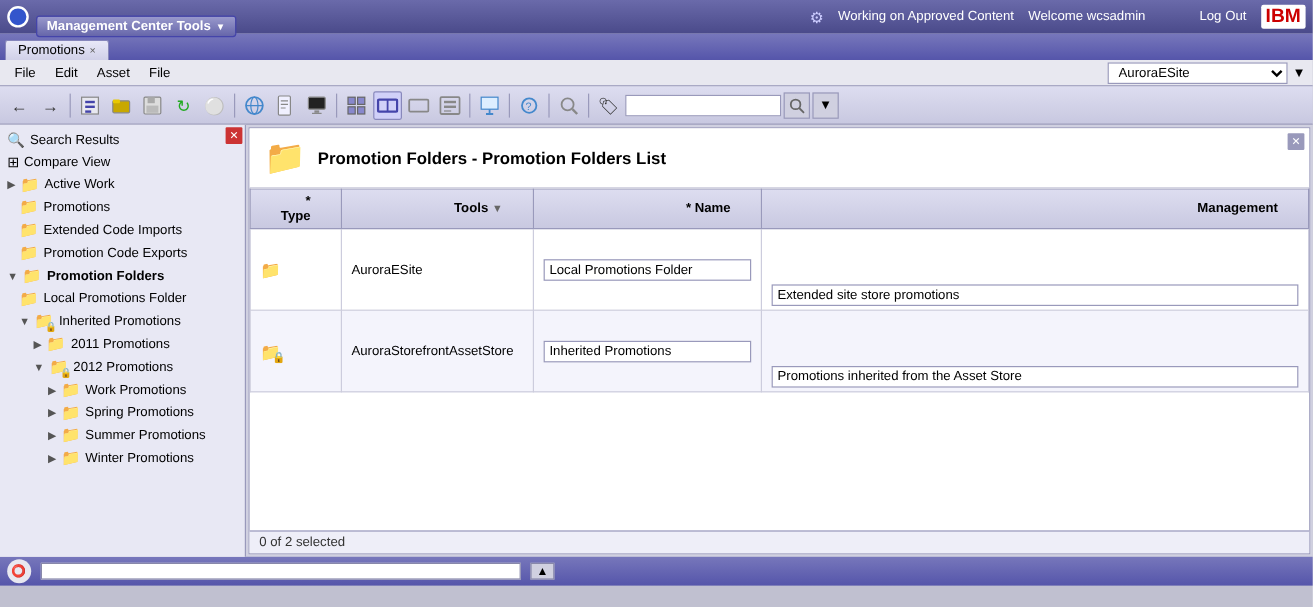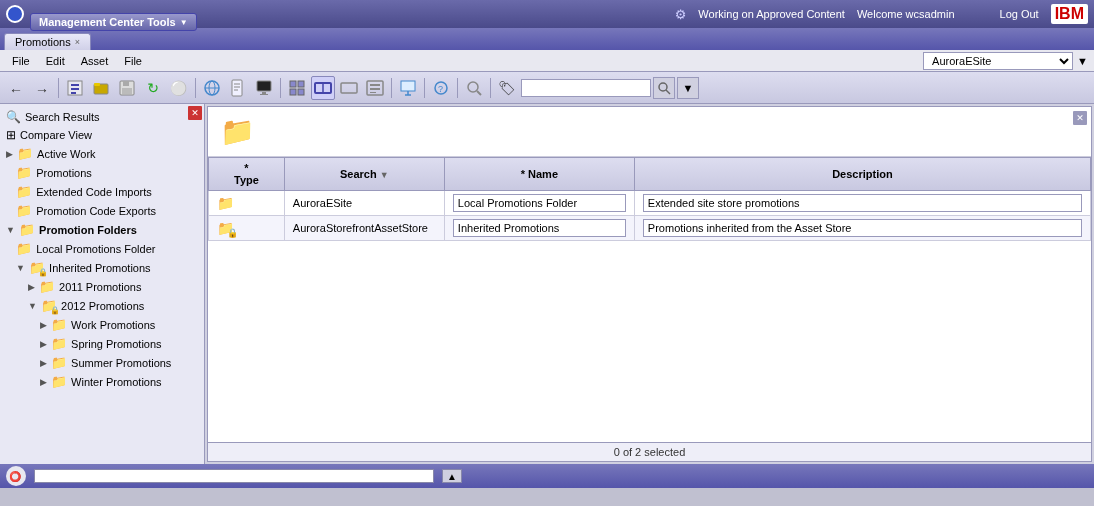--- a/index.html
+++ b/index.html
@@ -103,40 +103,40 @@
     .content-close {
       position: absolute; top: 4px; right: 4px; width: 14px; height: 14px;
       background: #9999bb; color: white; font-size: 9px; cursor: pointer;
       display: flex; align-items: center; justify-content: center; border-radius: 1px;
     }
 
     
     .data-table { width: 100%; border-collapse: collapse; font-size: 11px; }
     .data-table thead tr { background: linear-gradient(to bottom, #ddddf0, #c8c8e0); }
     .data-table th {
-      border: 1px solid #9999bb; padding: 4px 25px; text-align: center; font-weight: bold;
+      border: 1px solid #9999bb; padding: 4px 25px; text-align: right; font-weight: bold;
       cursor: pointer; user-select: none;
     }
     .data-table th .sort-arrow { font-size: 9px; color: #666; }
     .data-table td { border: 1px solid #ccccdd; padding: 3px 8px; }
     .data-table tbody tr:nth-child(even) { background: #f4f4fc; }
     .name-input {
       width: 100%; border: 1px solid #9999bb; padding: 2px 4px; font-size: 11px;
       background: white;
     }
     .desc-input {
       width: 100%; border: 1px solid #9999bb; padding: 2px 4px; font-size: 11px;
       background: white;
+      margin-top: 43px;
     }
 
     
     .status-bar {
       border-top: 1px solid #9999bb; padding: 3px 8px; font-size: 11px; color: #333;
       background: #eeeef8;
-      text-align: center;
     }
 
     
     .bottom-bar {
       background: linear-gradient(to bottom, #7777bb, #5555aa);
       height: 24px; display: flex; align-items: center; padding: 0 6px; gap: 4px;
     }
     .bottom-icon { width: 20px; height: 20px; background: #e8e8f0; border-radius: 50%; display: flex; align-items: center; justify-content: center; font-size: 10px; }
     .bottom-progress { flex: 1; height: 14px; background: white; border: 1px solid #8888aa; margin: 0 4px; max-width: 400px; }
     .bottom-expand { width: 20px; height: 14px; border: 1px solid #8888aa; background: #d0d0e0; display: flex; align-items: center; justify-content: center; cursor: pointer; font-size: 10px; }
@@ -371,39 +371,40 @@
     <div class="sidebar-item indent3">
       <span class="expand-arrow">▶</span>
       <span class="sidebar-folder">📁</span>
       <span>Winter Promotions</span>
     </div>
   </div>
 
   <div class="content-area">
     <div class="content-header">
       <span class="folder-icon-large">📁</span>
+      <span class="content-title">Promotion Folders - Promotion Folders List</span>
     </div>
     <div class="content-close">✕</div>
 
     <div style="flex:1;overflow:auto;padding:0;">
       <table class="data-table">
         <thead>
           <tr>
             <th style="width:60px;">
               <span>* Type</span>
             </th>
             <th style="width:160px;">
-              <span>Search</span>
+              <span>Tools</span>
               <span class="sort-arrow"> ▼</span>
             </th>
             <th style="width:190px;">
               <span>* Name</span>
             </th>
             <th>
-              <span>Description</span>
+              <span>Management</span>
             </th>
           </tr>
         </thead>
         <tbody>
           <tr>
             <td>
               <span style="color:#e8a800;font-size:14px;">📁</span>
             </td>
             <td>AuroraESite</td>
             <td>

